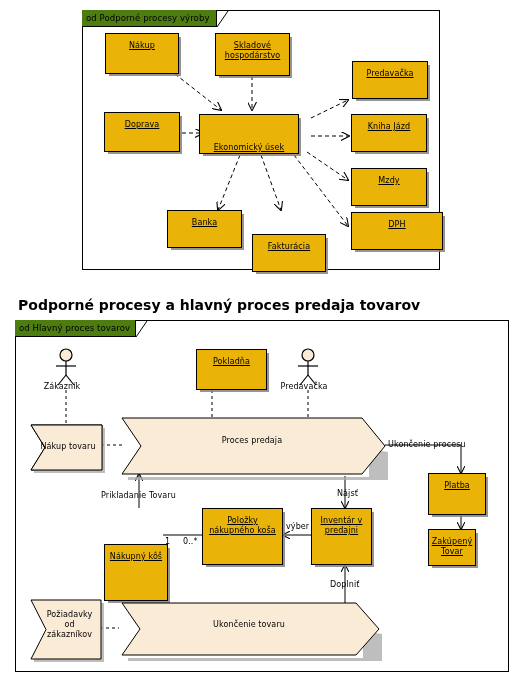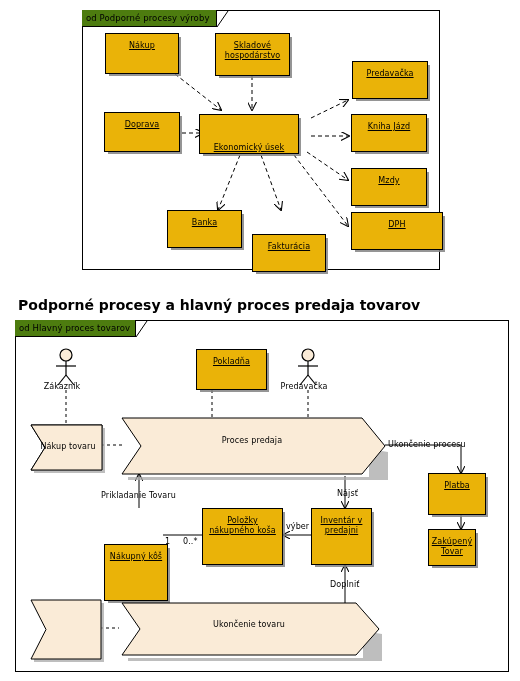--- a/index.html
+++ b/index.html
@@ -246,20 +246,23 @@
       <polygon points="3,3 243,3 266,31 243,59 3,59 22,31" fill="#faebd7" stroke="#000" stroke-width="1"></polygon>
     </svg>
     <span class="clabel" style="top:21px;">Proces predaja</span>
   </div>
 
   <div class="chev" style="left:28px;top:597px;width:73px;height:62px;">
     <svg width="79" height="68" viewBox="0 0 79 68">
       <polygon points="6,65 76,65 76,6 73,6 73,62 6,62" fill="#a8a8a8" opacity="0.75" stroke="none"></polygon>
       <polygon points="3,3 73,3 73,62 3,62 18,32.5" fill="#faebd7" stroke="#000" stroke-width="1"></polygon>
     </svg>
+    <span class="clabel" style="top:13px;left:10px;right:0px;">Požiadavky
+od
+zákazníkov</span>
   </div>
 
   <div class="chev" style="left:119px;top:600px;width:260px;height:58px;">
     <svg width="266" height="64" viewBox="0 0 266 64">
       <polygon points="9,61 263,61 263,34 244,31 244,58 9,58" fill="#a8a8a8" opacity="0.75" stroke="none"></polygon>
       <polygon points="3,3 237,3 260,29 237,55 3,55 21,29" fill="#faebd7" stroke="#000" stroke-width="1"></polygon>
     </svg>
     <span class="clabel" style="top:20px;">Ukončenie tovaru</span>
   </div>
 

